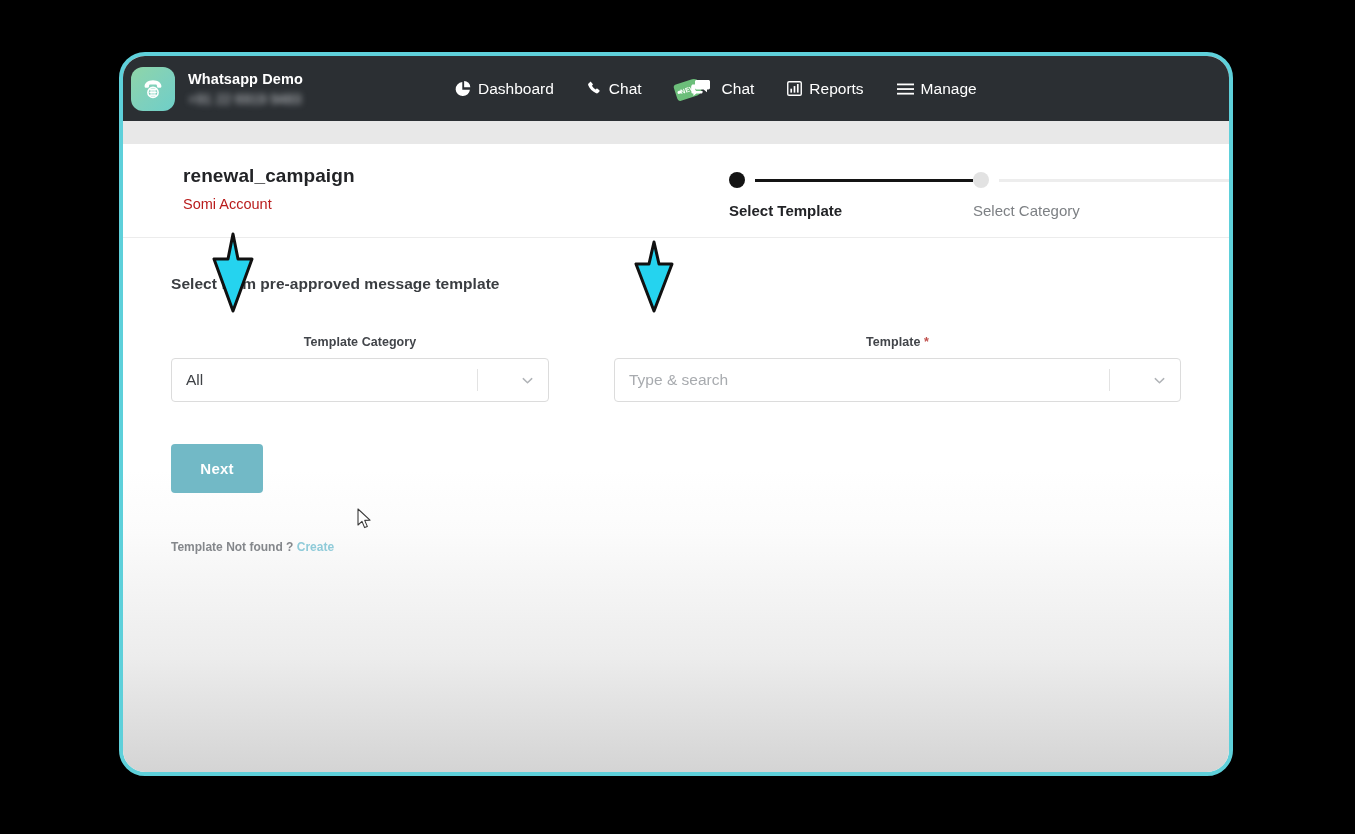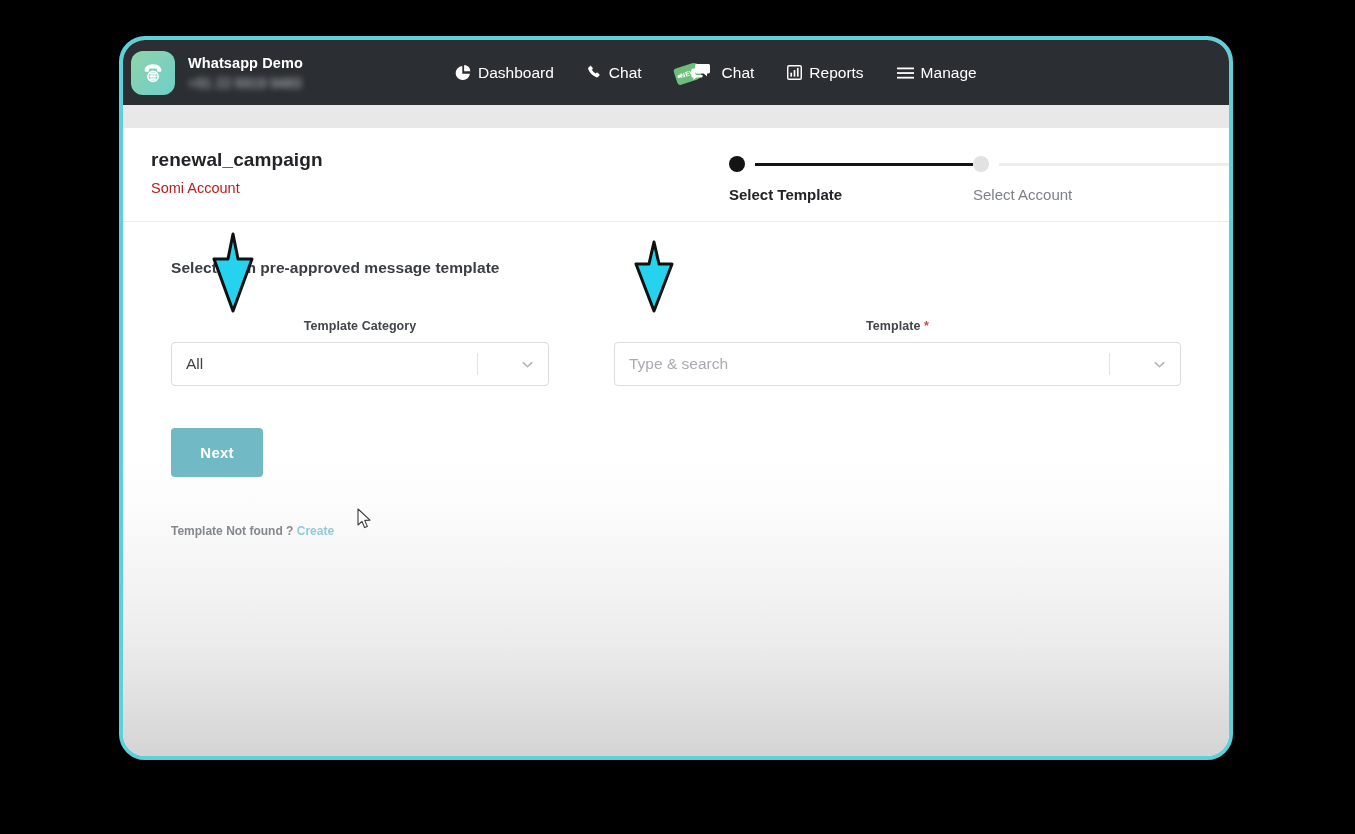--- a/index.html
+++ b/index.html
@@ -8,21 +8,21 @@
     margin: 0; padding: 0;
     width: 1355px; height: 834px;
     background: #000000;
     font-family: "Liberation Sans", sans-serif;
     overflow: hidden;
   }
 
   
   .window-frame {
     position: absolute;
-    left: 119px; top: 36px;
+    left: 119px; top: 52px;
     width: 1114px; height: 724px;
     border: 4px solid #5ed0da;
     border-radius: 26px;
     background: #ffffff;
     overflow: hidden;
   }
 
   
   .topbar {
     height: 65px;
@@ -116,21 +116,21 @@
     height: calc(100% - 88px);
     background: linear-gradient(180deg, #ffffff 0%, #ffffff 52%, #fbfbfb 62%, #ececec 82%, #d4d4d4 100%);
     position: relative;
   }
 
   
   .campaign-header {
     display: flex;
     align-items: flex-start;
     justify-content: space-between;
-    padding: 20px 0 16px 28px;
+    padding: 20px 0 16px 60px;
     border-bottom: 1px solid #ececec;
     background: #ffffff;
   }
   .campaign-title {
     font-size: 19px;
     font-weight: bold;
     color: #222326;
     line-height: 24px;
     letter-spacing: .1px;
   }
@@ -382,21 +382,21 @@
             <span class="step-dot active"></span>
             <span class="step-line active"></span>
           </div>
           <div class="step-label active">Select Template</div>
         </div>
         <div class="step">
           <div class="step-track">
             <span class="step-dot inactive"></span>
             <span class="step-line inactive"></span>
           </div>
-          <div class="step-label inactive">Select Account</div>
+          <div class="step-label inactive">Select Category</div>
         </div>
       </div>
     </div>
 
     <div class="form-area">
 
       <div class="section-heading">Select from pre-approved message template</div>
 
       <div class="fields-row">
 

